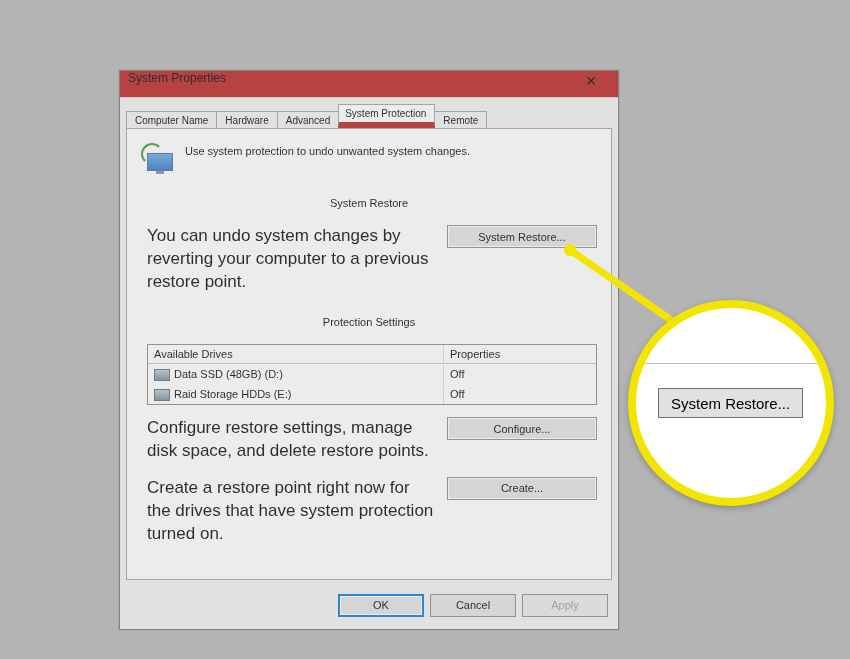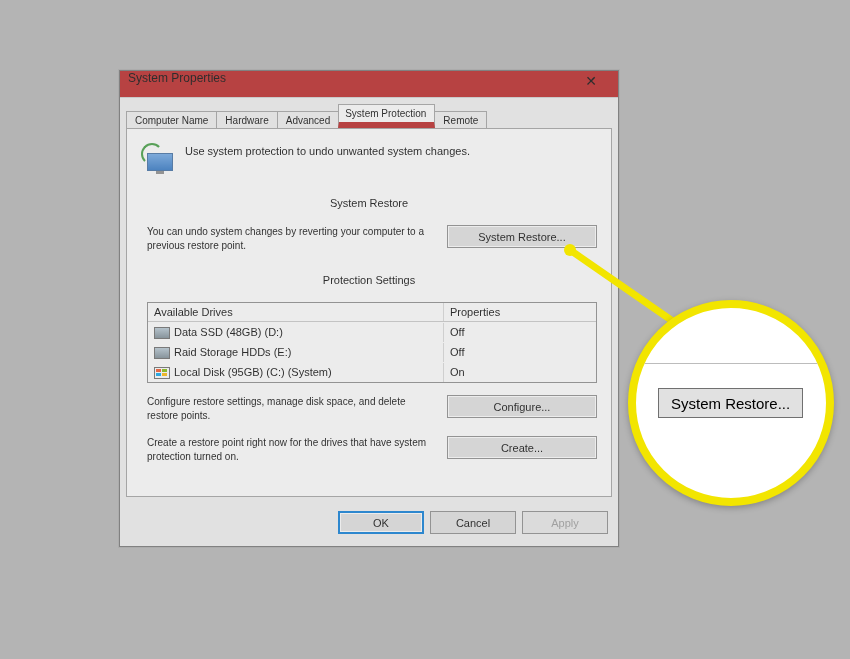--- a/index.html
+++ b/index.html
@@ -152,21 +152,21 @@
   }
 
   .row {
     display: flex;
     align-items: flex-start;
     gap: 10px;
     margin: 6px 0 22px 6px;
   }
   .row .desc {
     flex: 1;
-    font-size: 10px;
+    font-size: 17px;
     line-height: 1.35;
   }
   .std-btn {
     width: 150px;
     height: 23px;
     background: #e1e1e1;
     border: 1px solid #888;
     font-size: 11px;
     cursor: pointer;
     box-shadow: inset 0 0 0 1px #fff;
@@ -336,24 +336,20 @@
           <div class="dh-cell dh-prot">Properties</div>
         </div>
         <div class="drives-row">
           <div class="dr-cell dr-avail"><span class="drive-icon"></span><span>Data SSD (48GB) (D:)</span></div>
           <div class="dr-cell dr-prot">Off</div>
         </div>
         <div class="drives-row">
           <div class="dr-cell dr-avail"><span class="drive-icon"></span><span>Raid Storage HDDs (E:)</span></div>
           <div class="dr-cell dr-prot">Off</div>
         </div>
-        <div class="drives-row">
-          <div class="dr-cell dr-avail"><span class="drive-icon win"></span><span>Local Disk (95GB) (C:) (System)</span></div>
-          <div class="dr-cell dr-prot">On</div>
-        </div>
       </div>
 
       <div class="row" style="margin-bottom:14px;">
         <div class="desc">Configure restore settings, manage disk space, and delete restore points.</div>
         <button class="std-btn">Configure...</button>
       </div>
 
       <div class="row" style="margin-bottom:8px;">
         <div class="desc">Create a restore point right now for the drives that have system protection turned on.</div>
         <button class="std-btn">Create...</button>

